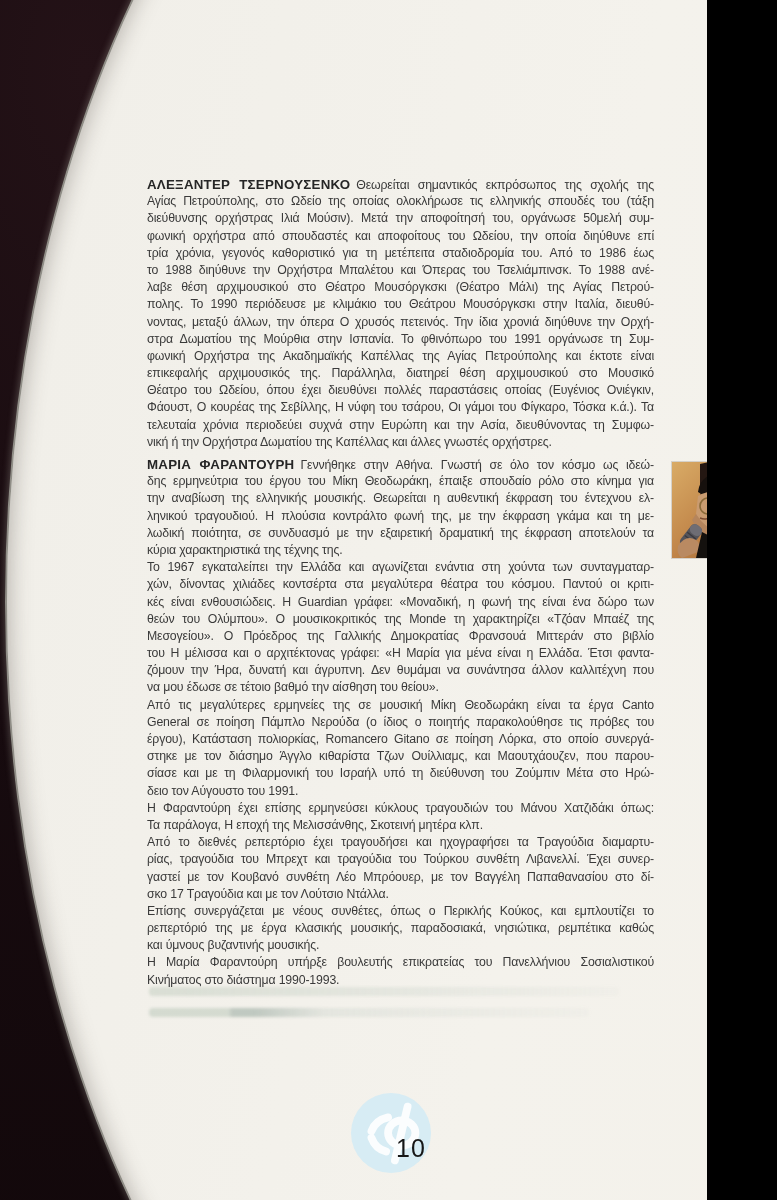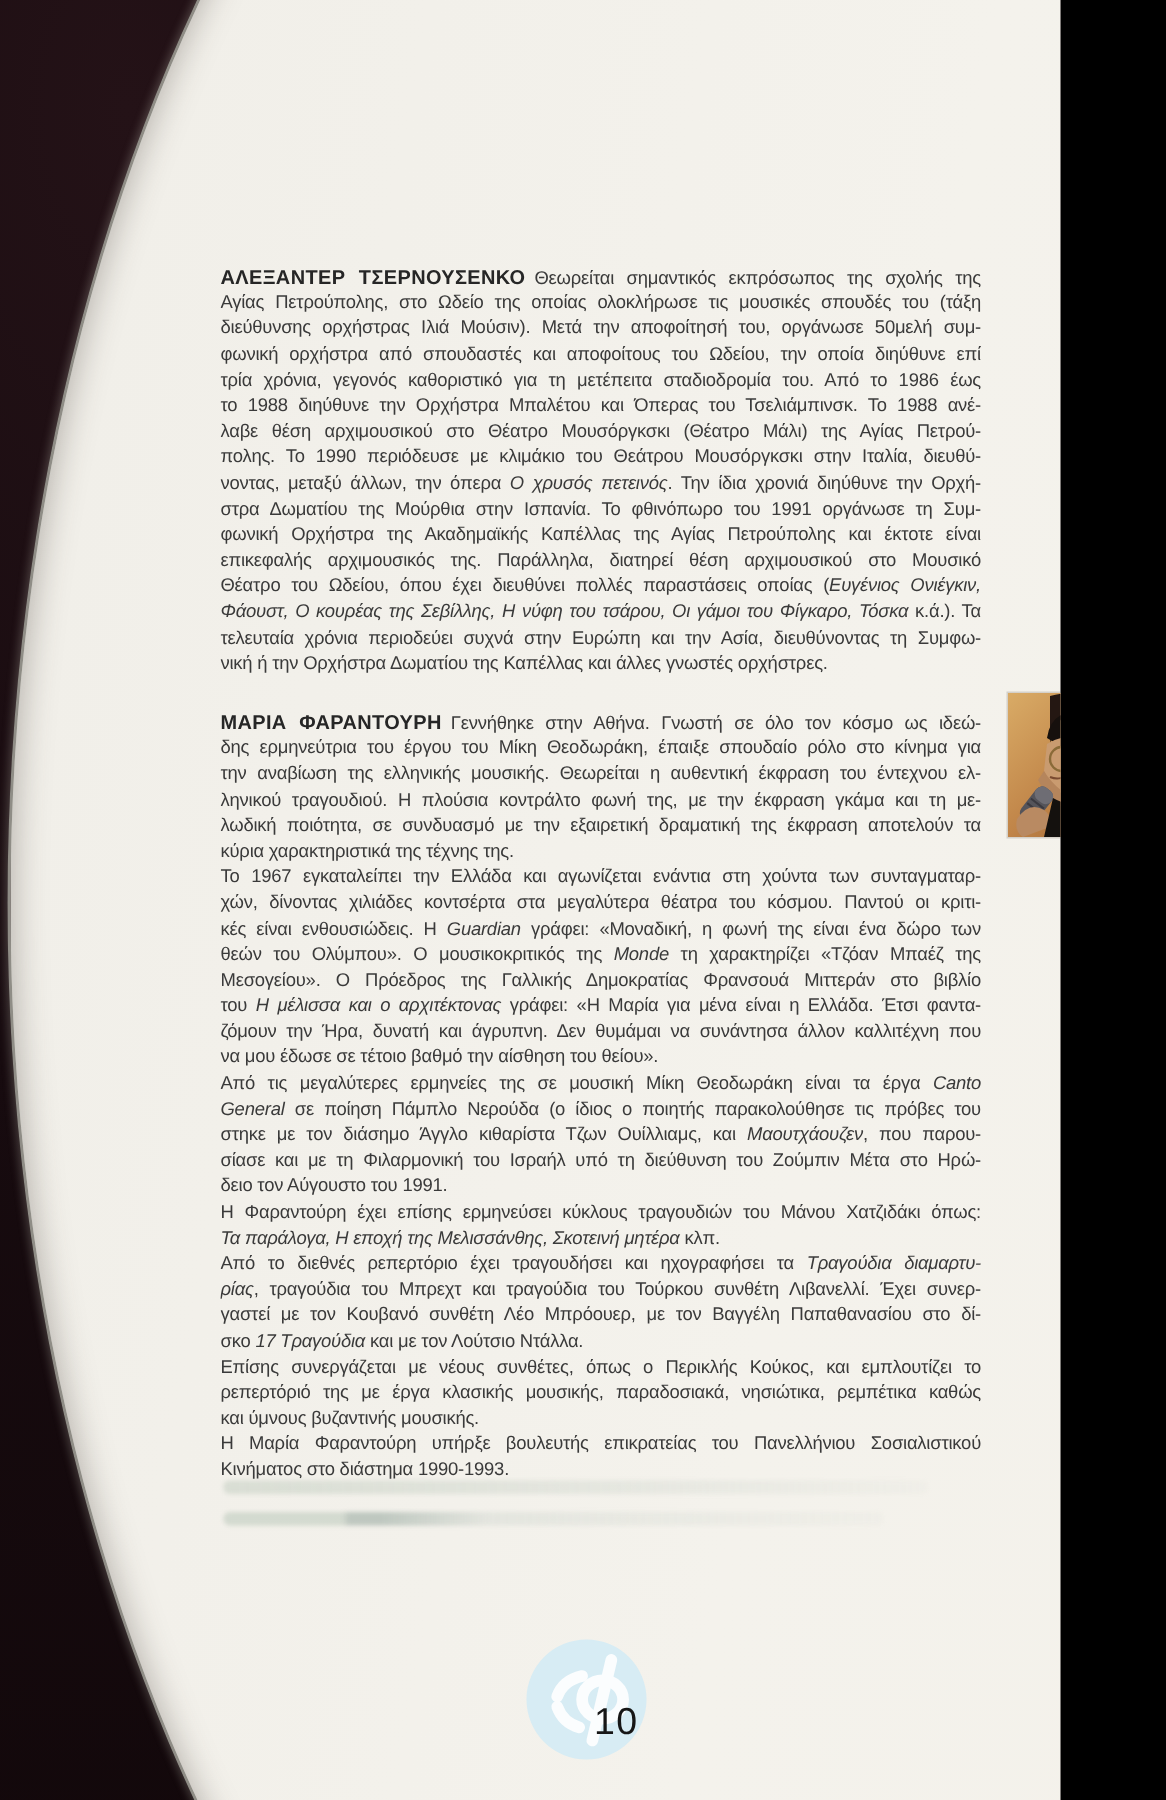--- a/index.html
+++ b/index.html
@@ -8,28 +8,28 @@
          font-family:"Liberation Sans","DejaVu Sans",sans-serif;}
   
   .paper{position:absolute;left:5px;top:-405px;width:1270px;height:2010px;border-radius:50%;
          background:linear-gradient(100deg,#e9e7e0 0%,#f1efe9 10%,#f4f2ec 45%,#f3f0e8 100%);
          border:2px solid #8f8d86;
          box-shadow:inset 10px 0 22px -8px rgba(70,60,55,.35), -2px 0 6px rgba(200,195,185,.25);}
   
   .content{position:absolute;left:147px;top:176px;width:507px;z-index:3;color:#3a3a3a;
            font-size:12.3px;letter-spacing:-0.15px;}
   .section{margin:0;}
-  .section + .section{margin-top:22px;}
+  .section + .section{margin-top:5px;}
   .para{margin:0;}
   .line{line-height:17.2px;height:17.2px;overflow:hidden;
         text-align:justify;text-align-last:justify;white-space:normal;}
   .line.last{text-align-last:left;}
   .line span{color:#3a3a3a;}
   .line .b{font-weight:bold;font-size:13.3px;letter-spacing:.25px;margin-right:6px;color:#262626;}
-  .line .i{font-style:italic;}
+  .line .i{}
   
   .ghost{position:absolute;z-index:2;height:9px;border-radius:4px;filter:blur(1.4px);}
   .ghost1{left:149px;top:987px;width:470px;
           background:linear-gradient(90deg,rgba(176,192,176,.38),rgba(186,198,188,.22) 60%,rgba(186,198,188,.05));}
   .ghost2{left:149px;top:1008px;width:440px;
           background:linear-gradient(90deg,rgba(170,188,172,.42) 0 18%,rgba(140,160,150,.5) 19% 24%,rgba(184,196,188,.25) 40%,rgba(186,198,188,.06));}
   
   .photo{position:absolute;left:672px;top:462px;width:100px;height:96px;z-index:3;
          box-shadow:0 0 0 1px rgba(120,110,100,.25);}
   .photo svg{display:block;}
@@ -42,21 +42,21 @@
 <body>
 
 <div class="stage">
 
   <div class="paper"></div>
 
   <div class="content">
       <div class="section">
         <div class="para">
           <div class="line"><span class="b">ΑΛΕΞΑΝΤΕΡ ΤΣΕΡΝΟΥΣΕΝΚΟ</span><span>Θεωρείται σημαντικός εκπρόσωπος της σχολής της</span></div>
-          <div class="line"><span>Αγίας Πετρούπολης, στο Ωδείο της οποίας ολοκλήρωσε τις μουσικές σπουδές του (τάξη</span></div>
+          <div class="line"><span>Αγίας Πετρούπολης, στο Ωδείο της οποίας ολοκλήρωσε τις ελληνικής σπουδές του (τάξη</span></div>
           <div class="line"><span>διεύθυνσης ορχήστρας Ιλιά Μούσιν). Μετά την αποφοίτησή του, οργάνωσε 50μελή συμ-</span></div>
           <div class="line"><span>φωνική ορχήστρα από σπουδαστές και αποφοίτους του Ωδείου, την οποία διηύθυνε επί</span></div>
           <div class="line"><span>τρία χρόνια, γεγονός καθοριστικό για τη μετέπειτα σταδιοδρομία του. Από το 1986 έως</span></div>
           <div class="line"><span>το 1988 διηύθυνε την Ορχήστρα Μπαλέτου και Όπερας του Τσελιάμπινσκ. Το 1988 ανέ-</span></div>
           <div class="line"><span>λαβε θέση αρχιμουσικού στο Θέατρο Μουσόργκσκι (Θέατρο Μάλι) της Αγίας Πετρού-</span></div>
           <div class="line"><span>πολης. Το 1990 περιόδευσε με κλιμάκιο του Θεάτρου Μουσόργκσκι στην Ιταλία, διευθύ-</span></div>
           <div class="line"><span>νοντας, μεταξύ άλλων, την όπερα </span><span class="i">Ο χρυσός πετεινός</span><span>. Την ίδια χρονιά διηύθυνε την Ορχή-</span></div>
           <div class="line"><span>στρα Δωματίου της Μούρθια στην Ισπανία. Το φθινόπωρο του 1991 οργάνωσε τη Συμ-</span></div>
           <div class="line"><span>φωνική Ορχήστρα της Ακαδημαϊκής Καπέλλας της Αγίας Πετρούπολης και έκτοτε είναι</span></div>
           <div class="line"><span>επικεφαλής αρχιμουσικός της. Παράλληλα, διατηρεί θέση αρχιμουσικού στο Μουσικό</span></div>
@@ -81,20 +81,21 @@
           <div class="line"><span>κές είναι ενθουσιώδεις. Η </span><span class="i">Guardian</span><span> γράφει: «Μοναδική, η φωνή της είναι ένα δώρο των</span></div>
           <div class="line"><span>θεών του Ολύμπου». Ο μουσικοκριτικός της </span><span class="i">Monde</span><span> τη χαρακτηρίζει «Τζόαν Μπαέζ της</span></div>
           <div class="line"><span>Μεσογείου». Ο Πρόεδρος της Γαλλικής Δημοκρατίας Φρανσουά Μιττεράν στο βιβλίο</span></div>
           <div class="line"><span>του </span><span class="i">Η μέλισσα και ο αρχιτέκτονας</span><span> γράφει: «Η Μαρία για μένα είναι η Ελλάδα. Έτσι φαντα-</span></div>
           <div class="line"><span>ζόμουν την Ήρα, δυνατή και άγρυπνη. Δεν θυμάμαι να συνάντησα άλλον καλλιτέχνη που</span></div>
           <div class="line last"><span>να μου έδωσε σε τέτοιο βαθμό την αίσθηση του θείου».</span></div>
         </div>
         <div class="para">
           <div class="line"><span>Από τις μεγαλύτερες ερμηνείες της σε μουσική Μίκη Θεοδωράκη είναι τα έργα </span><span class="i">Canto</span></div>
           <div class="line"><span class="i">General</span><span> σε ποίηση Πάμπλο Νερούδα (ο ίδιος ο ποιητής παρακολούθησε τις πρόβες του</span></div>
+          <div class="line"><span>έργου), </span><span class="i">Κατάσταση πολιορκίας</span><span>, </span><span class="i">Romancero Gitano</span><span> σε ποίηση Λόρκα, στο οποίο συνεργά-</span></div>
           <div class="line"><span>στηκε με τον διάσημο Άγγλο κιθαρίστα Τζων Ουίλλιαμς, και </span><span class="i">Μαουτχάουζεν</span><span>, που παρου-</span></div>
           <div class="line"><span>σίασε και με τη Φιλαρμονική του Ισραήλ υπό τη διεύθυνση του Ζούμπιν Μέτα στο Ηρώ-</span></div>
           <div class="line last"><span>δειο τον Αύγουστο του 1991.</span></div>
         </div>
         <div class="para">
           <div class="line"><span>Η Φαραντούρη έχει επίσης ερμηνεύσει κύκλους τραγουδιών του Μάνου Χατζιδάκι όπως:</span></div>
           <div class="line last"><span class="i">Τα παράλογα, Η εποχή της Μελισσάνθης, Σκοτεινή μητέρα</span><span> κλπ.</span></div>
         </div>
         <div class="para">
           <div class="line"><span>Από το διεθνές ρεπερτόριο έχει τραγουδήσει και ηχογραφήσει τα </span><span class="i">Τραγούδια διαμαρτυ-</span></div>

